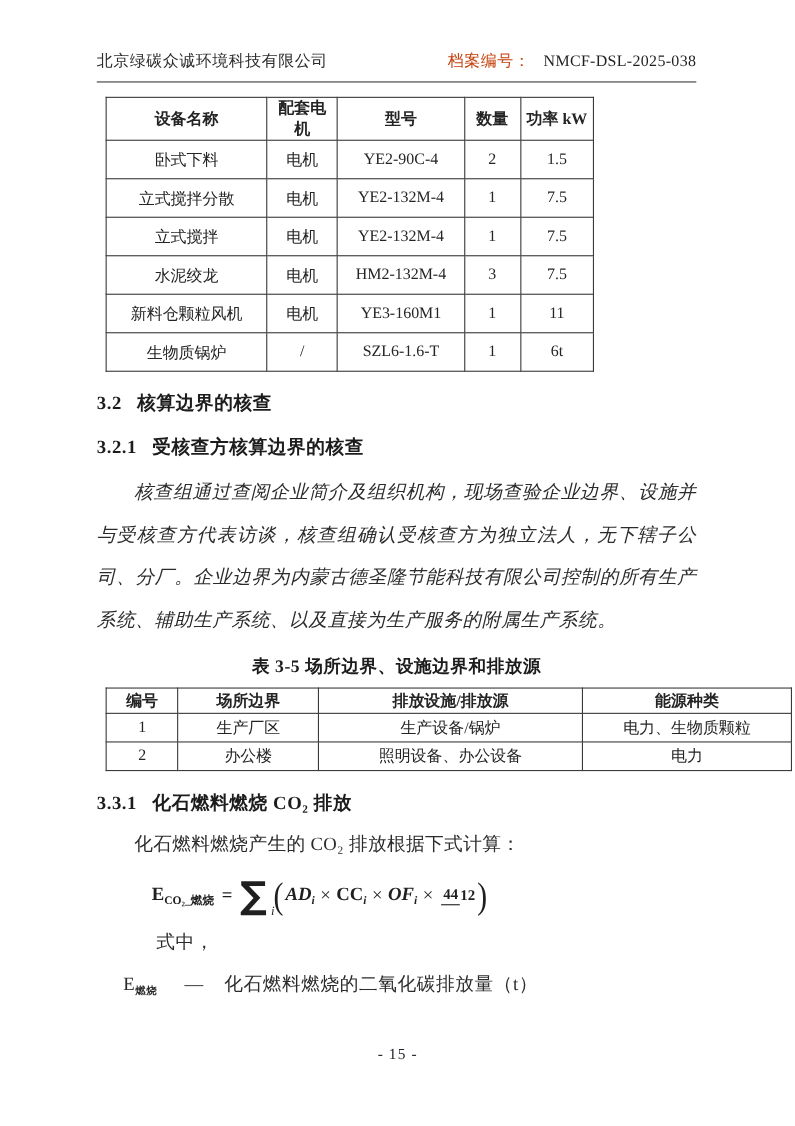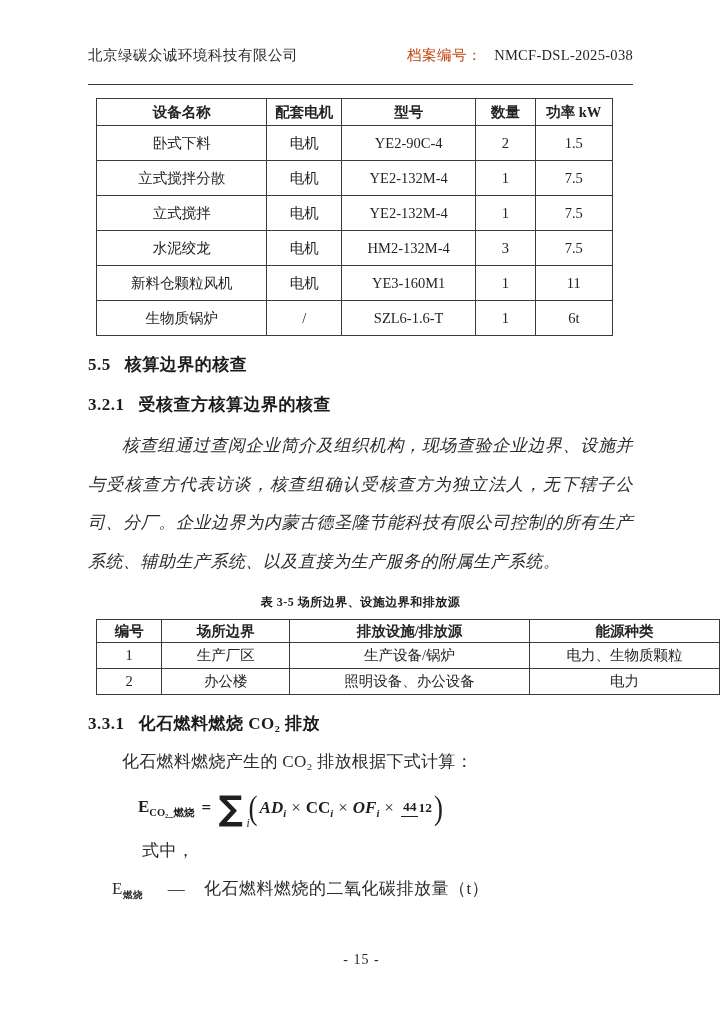--- a/index.html
+++ b/index.html
@@ -12,36 +12,36 @@
     font-family:"Liberation Serif","DejaVu Serif",serif;
     color:#2b2b2b;
     overflow:hidden;
   }
   .content { padding:46px 90px 0 88px; }
 
   
   .doc-header {
     display:flex; justify-content:space-between; align-items:baseline;
     font-size:14.5px; letter-spacing:0.5px;
-    padding-bottom:19px; border-bottom:1.5px solid #3a3a3a;text-align:center;
+    padding-bottom:9px; border-bottom:1.5px solid #3a3a3a;text-align:center;
   }
   .archive { white-space:nowrap; }
   .archive-label { color:#b4591a; }
   .archive-number { color:#1f1f1f; margin-left:8px; letter-spacing:0.3px; }
 
   
   table { border-collapse:collapse; table-layout:fixed; }
   th, td {
     border:1.5px solid #3a3a3a;
     text-align:center; vertical-align:middle;
     font-size:14.5px; color:#242424;
     padding:0 3px;
   }
   th { font-weight:bold; }
-  .equip-table { width:517px; margin:13px 0 0 8px; }
+  .equip-table { width:444px; margin:13px 0 0 8px; }
   .equip-table th { height:27px; }
   .equip-table td { height:35px; }
   .bound-table { width:624px; margin:8px 0 0 8px;font-family:Liberation Serif, serif; }
   .bound-table th { height:23px; }
   .bound-table td { height:26px; }
 
   
   .sec-heading {
     font-size:17px; font-weight:bold; color:#1c1c1c;
     margin-top:17px; letter-spacing:0.5px;
@@ -50,21 +50,21 @@
   .sec-heading .sec-title { margin-left:14px; }
 
   .body-para {
     margin-top:11px;
     font-size:17px; line-height:38.5px;
     text-align:justify; text-indent:2em;
     color:#2b2b2b; letter-spacing:0.5px;font-style:italic;
   }
   .table-caption {
     margin-top:13px; text-align:center;
-    font-size:12px; font-weight:bold; color:#1c1c1c;
+    font-size:16px; font-weight:bold; color:#1c1c1c;
     letter-spacing:0.5px;
   }
   .formula-intro {
     margin-top:15px; text-indent:2em;
     font-size:17px; color:#2b2b2b; letter-spacing:0.3px;
   }
 
   
   .formula {
     margin:13px 0 0 50px;
@@ -166,21 +166,21 @@
         <td>生物质锅炉</td>
         <td>/</td>
         <td>SZL6-1.6-T</td>
         <td>1</td>
         <td>6t</td>
       </tr>
     </tbody>
       </table>
 
     <div class="sec-heading">
-      <span class="sec-num">5.5</span><span class="sec-title">核算边界的核查</span>
+      <span class="sec-num">3.2</span><span class="sec-title">核算边界的核查</span>
     </div>
     <div class="sec-heading">
       <span class="sec-num">3.2.1</span><span class="sec-title">受核查方核算边界的核查</span>
     </div>
 
     <p class="body-para">核查组通过查阅企业简介及组织机构，现场查验企业边界、设施并与受核查方代表访谈，核查组确认受核查方为独立法人，无下辖子公司、分厂。企业边界为内蒙古德圣隆节能科技有限公司控制的所有生产系统、辅助生产系统、以及直接为生产服务的附属生产系统。</p>
 
     <div class="table-caption">表 3-5 场所边界、设施边界和排放源</div>
     <table class="bound-table">
       <colgroup>

